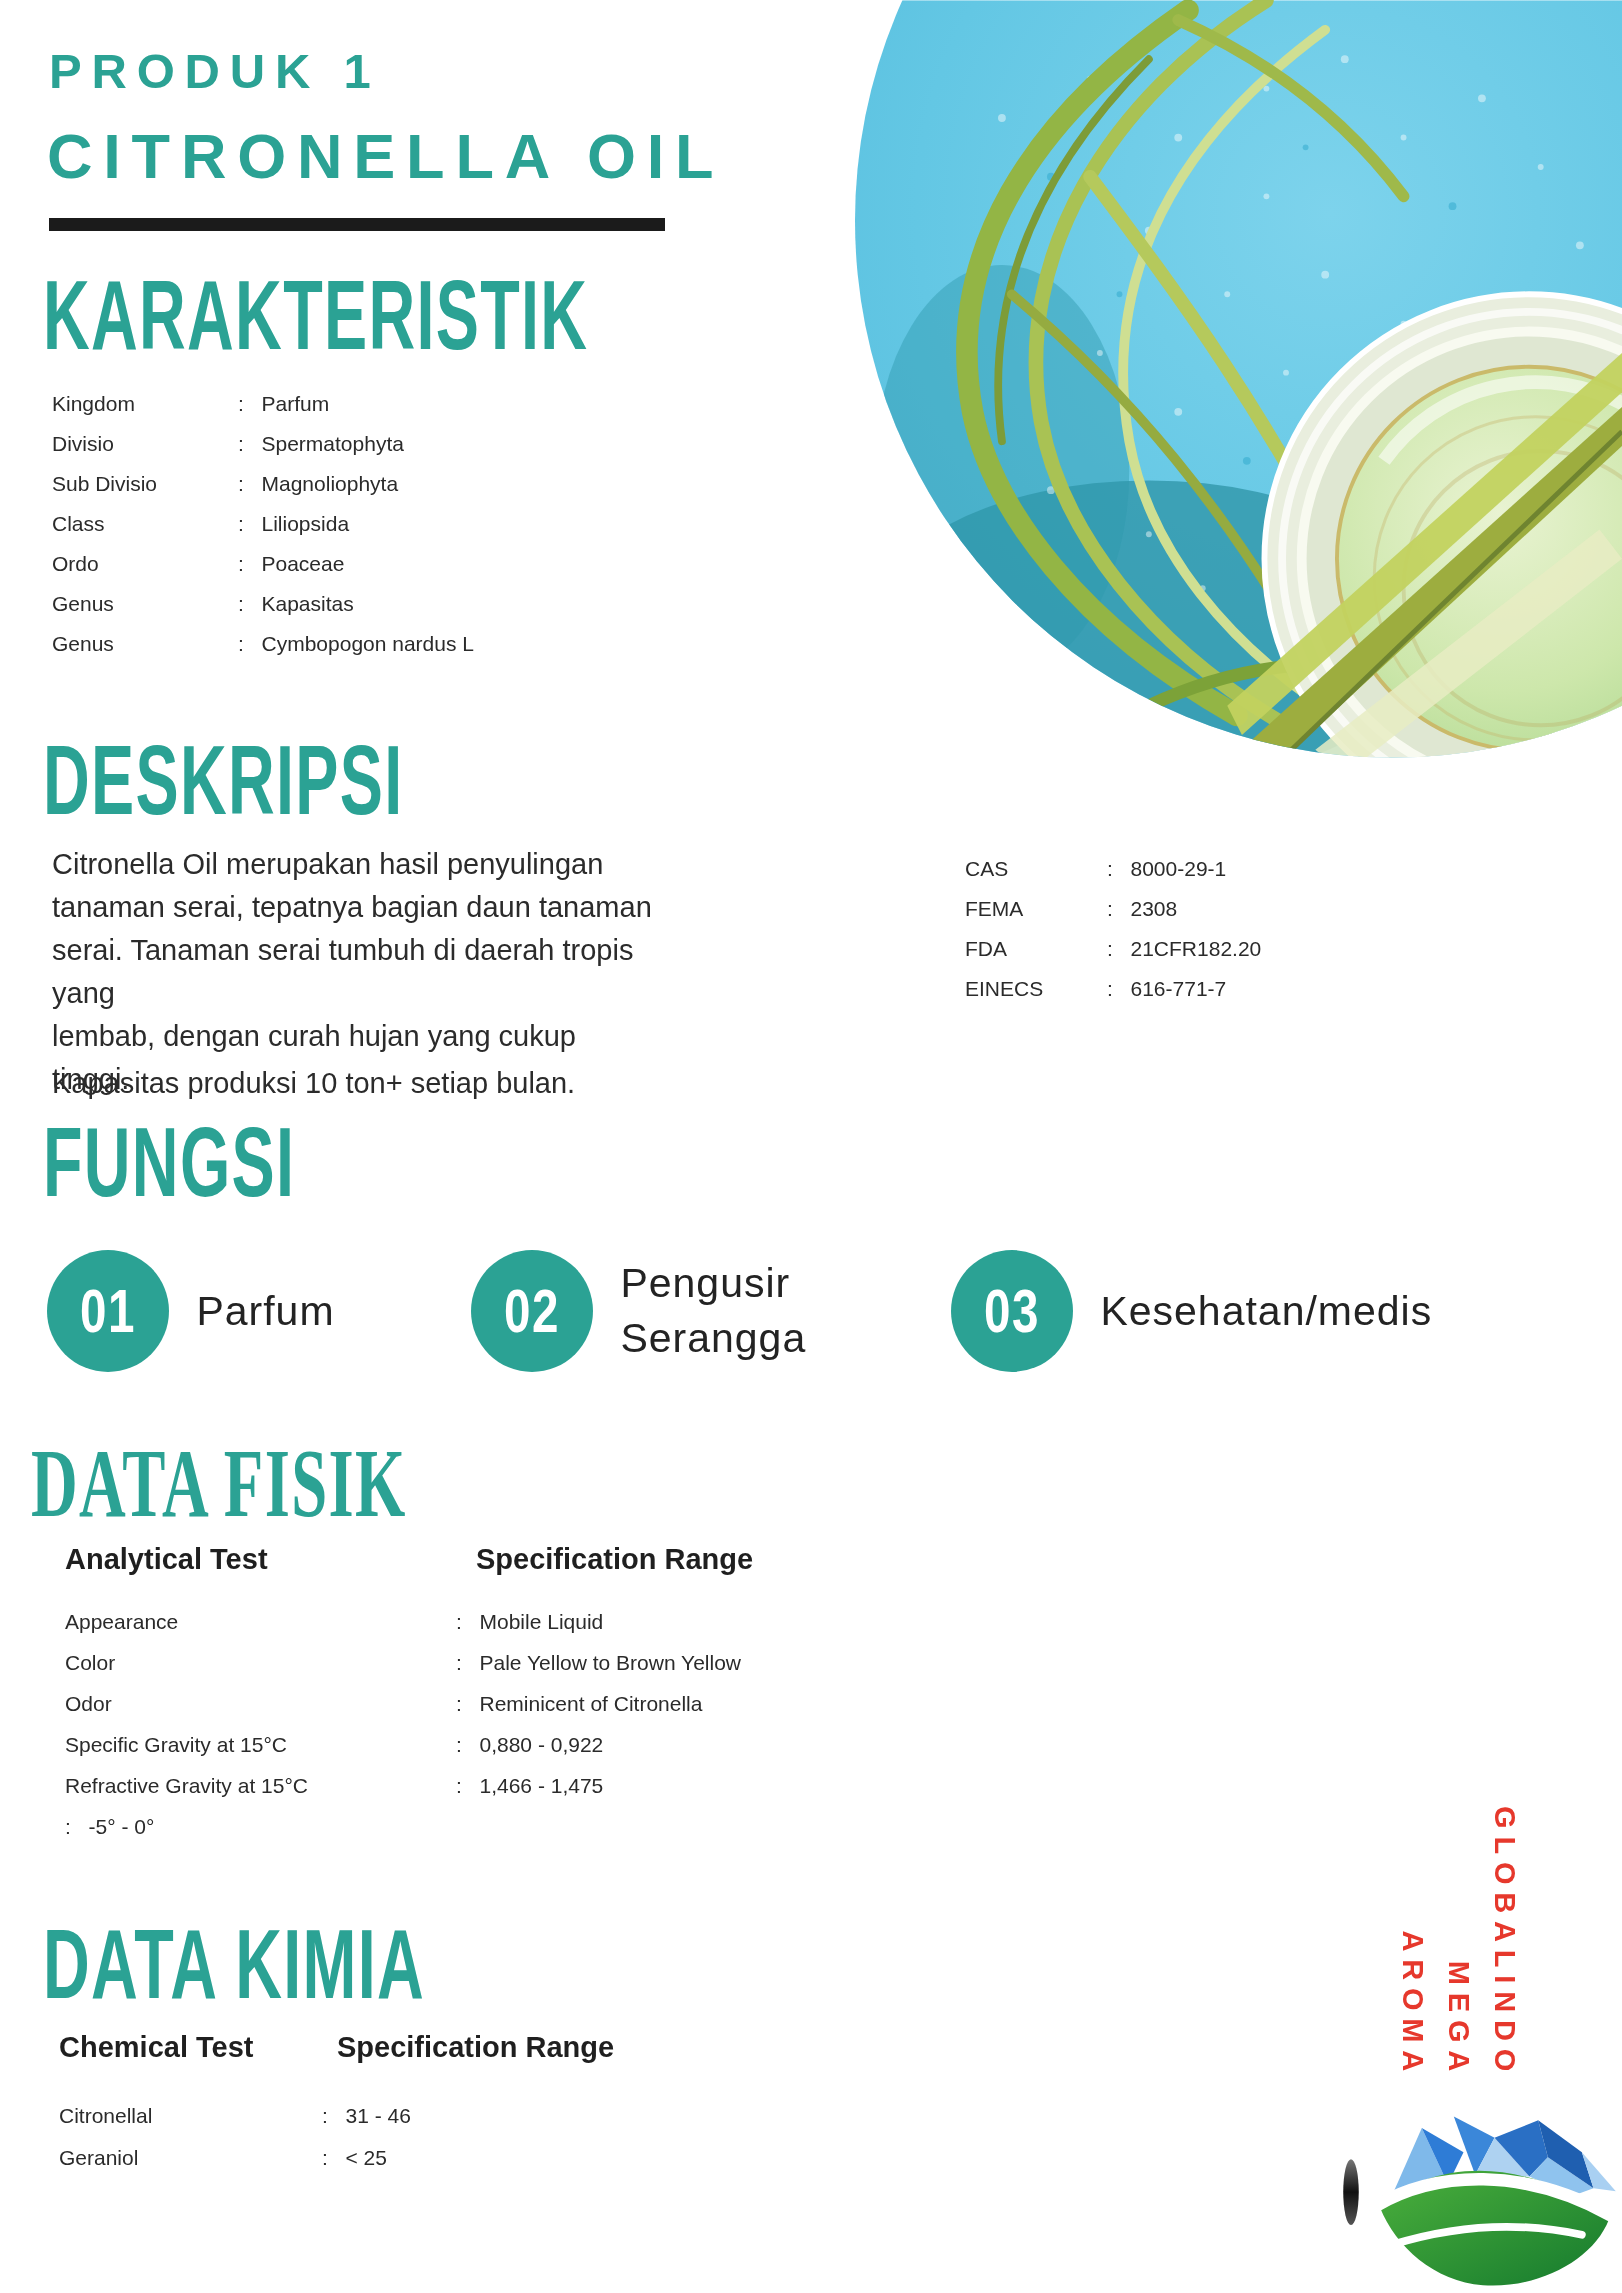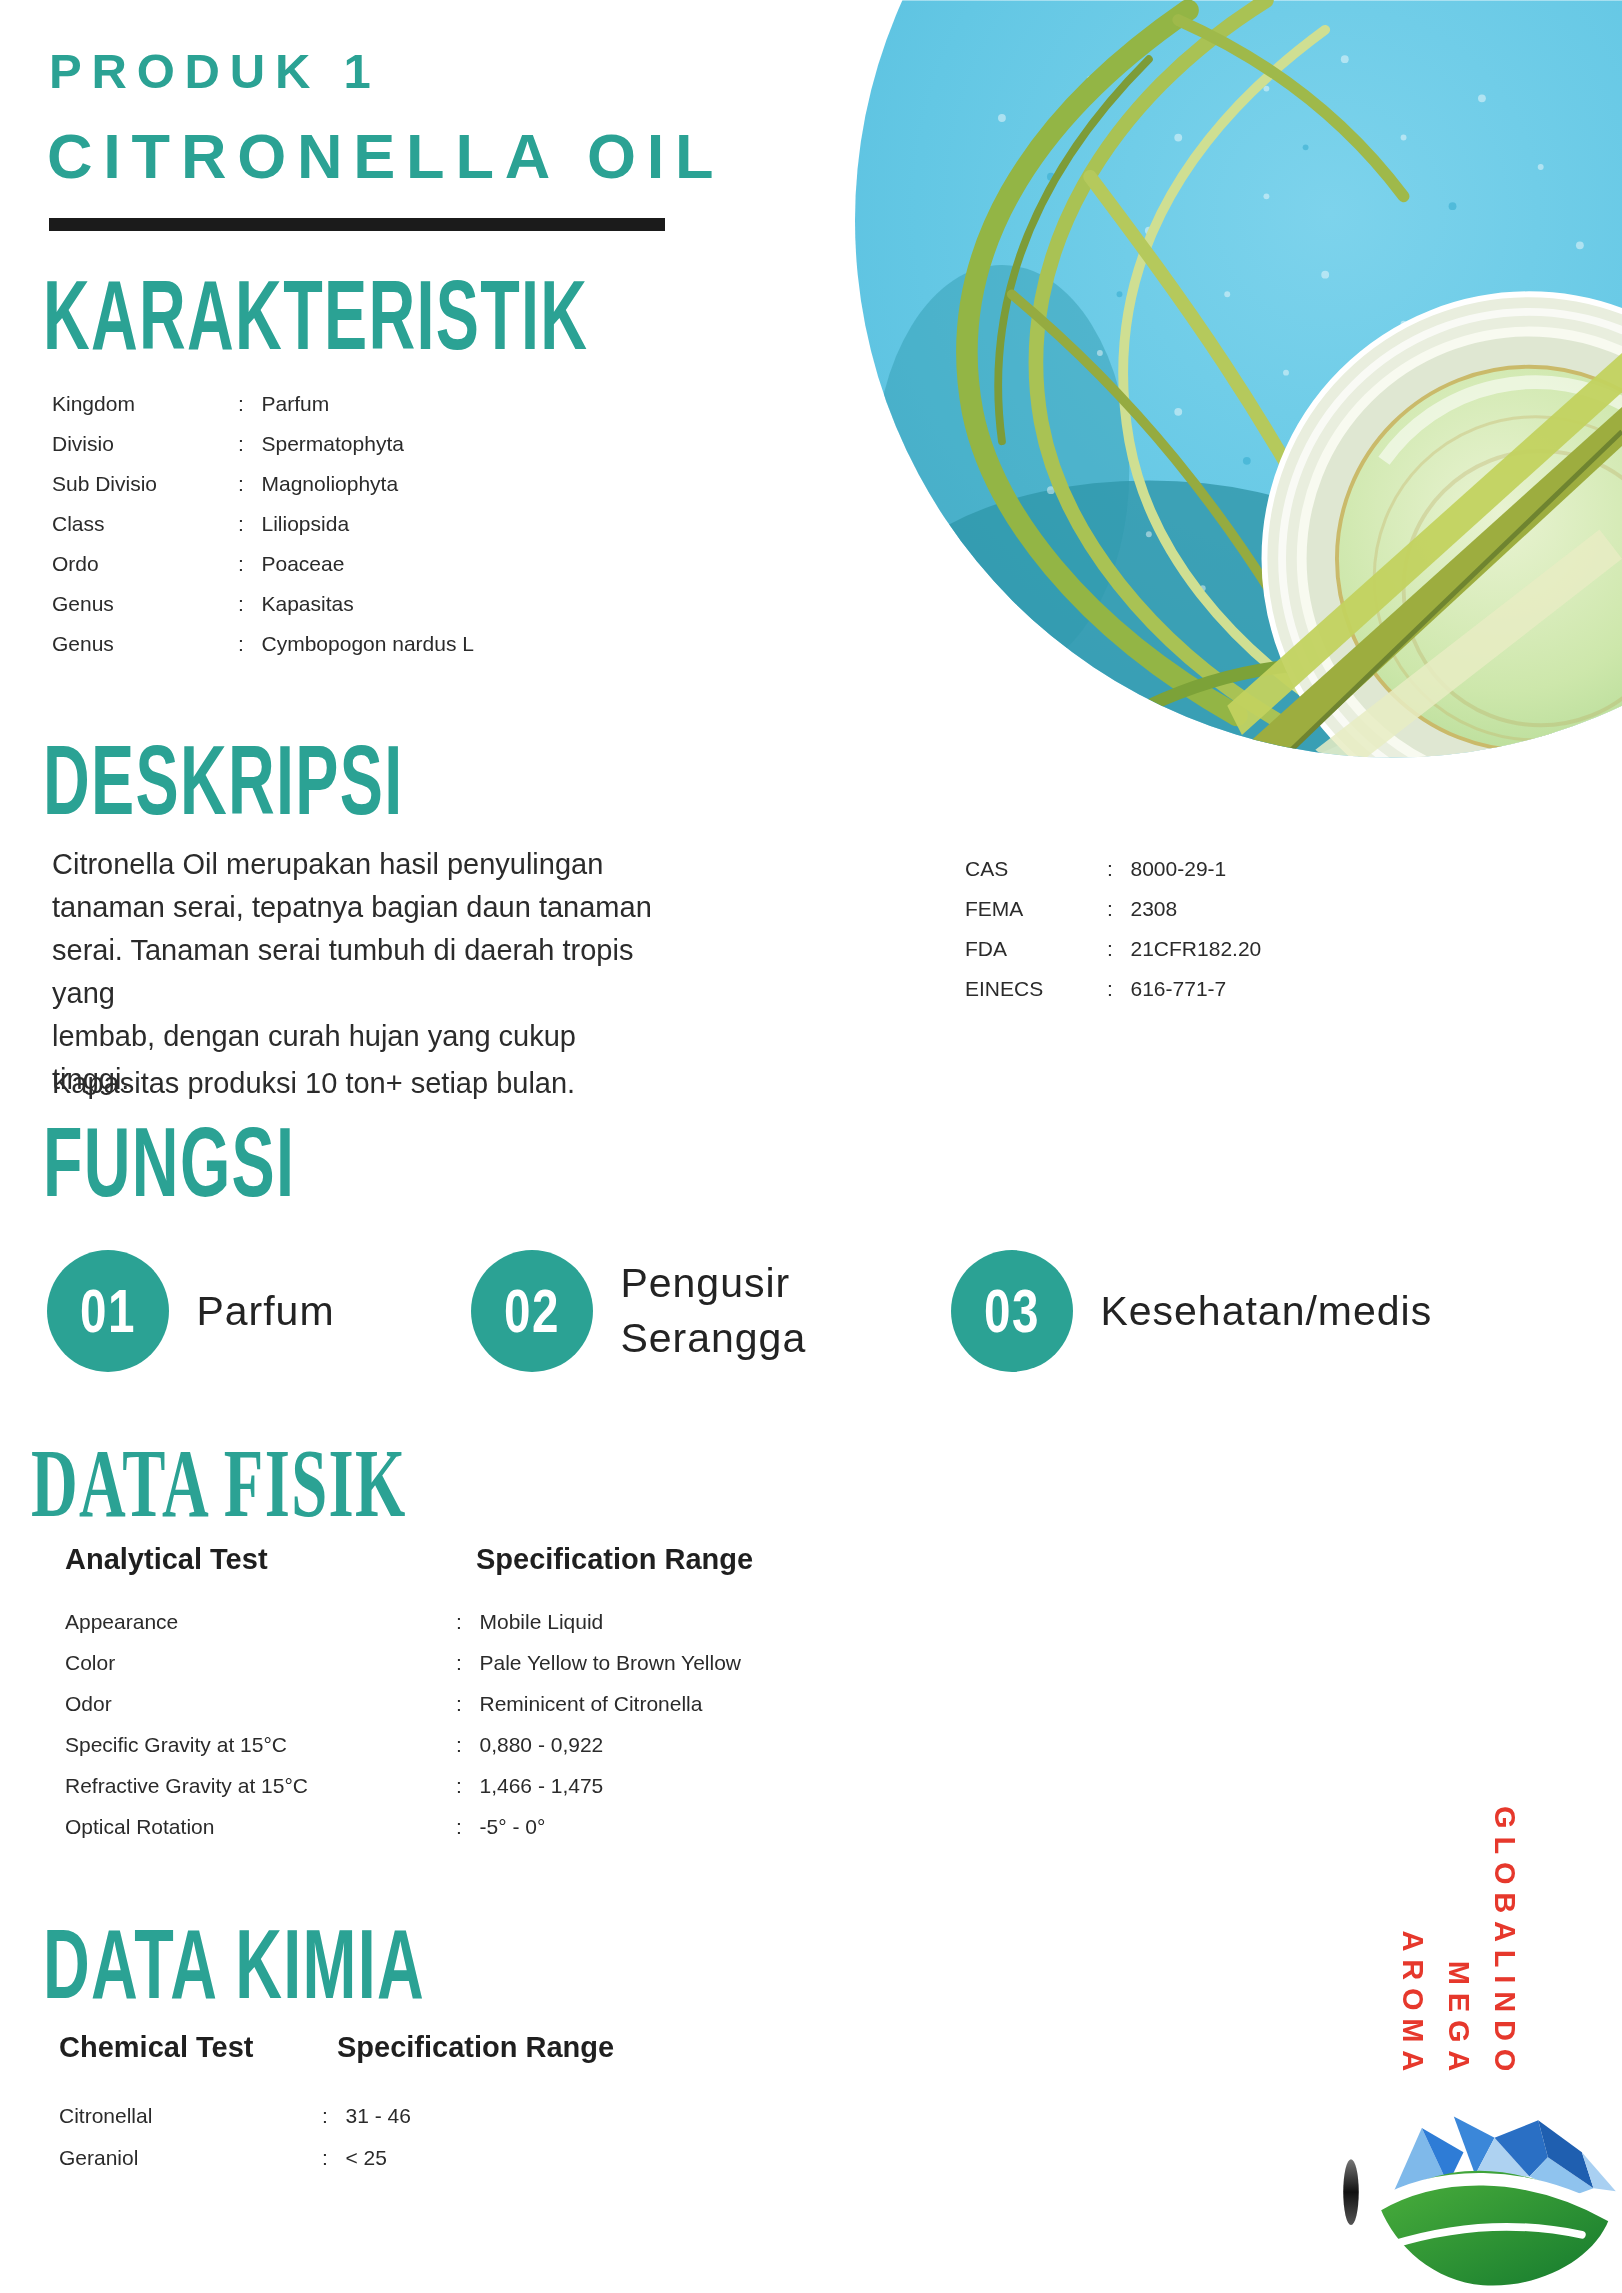--- a/index.html
+++ b/index.html
@@ -263,21 +263,20 @@
         <span class="c1">Specific Gravity at 15°C</span>
         <span class="colon">:</span>
         <span class="c2">0,880 - 0,922</span>
       </div>
     <div class="row">
         <span class="c1">Refractive Gravity at 15°C</span>
         <span class="colon">:</span>
         <span class="c2">1,466 - 1,475</span>
       </div>
     <div class="row">
-        <span class="c1">Optical Rotation</span>
         <span class="colon">:</span>
         <span class="c2">-5° - 0°</span>
       </div>
   </div>
 
   <div class="sec-h" style="left:43px;top:1915px;">
     <span class="cond">DATA KIMIA</span>
   </div>
   <div class="thead kimia-head">
     <span class="h1">Chemical Test</span>

